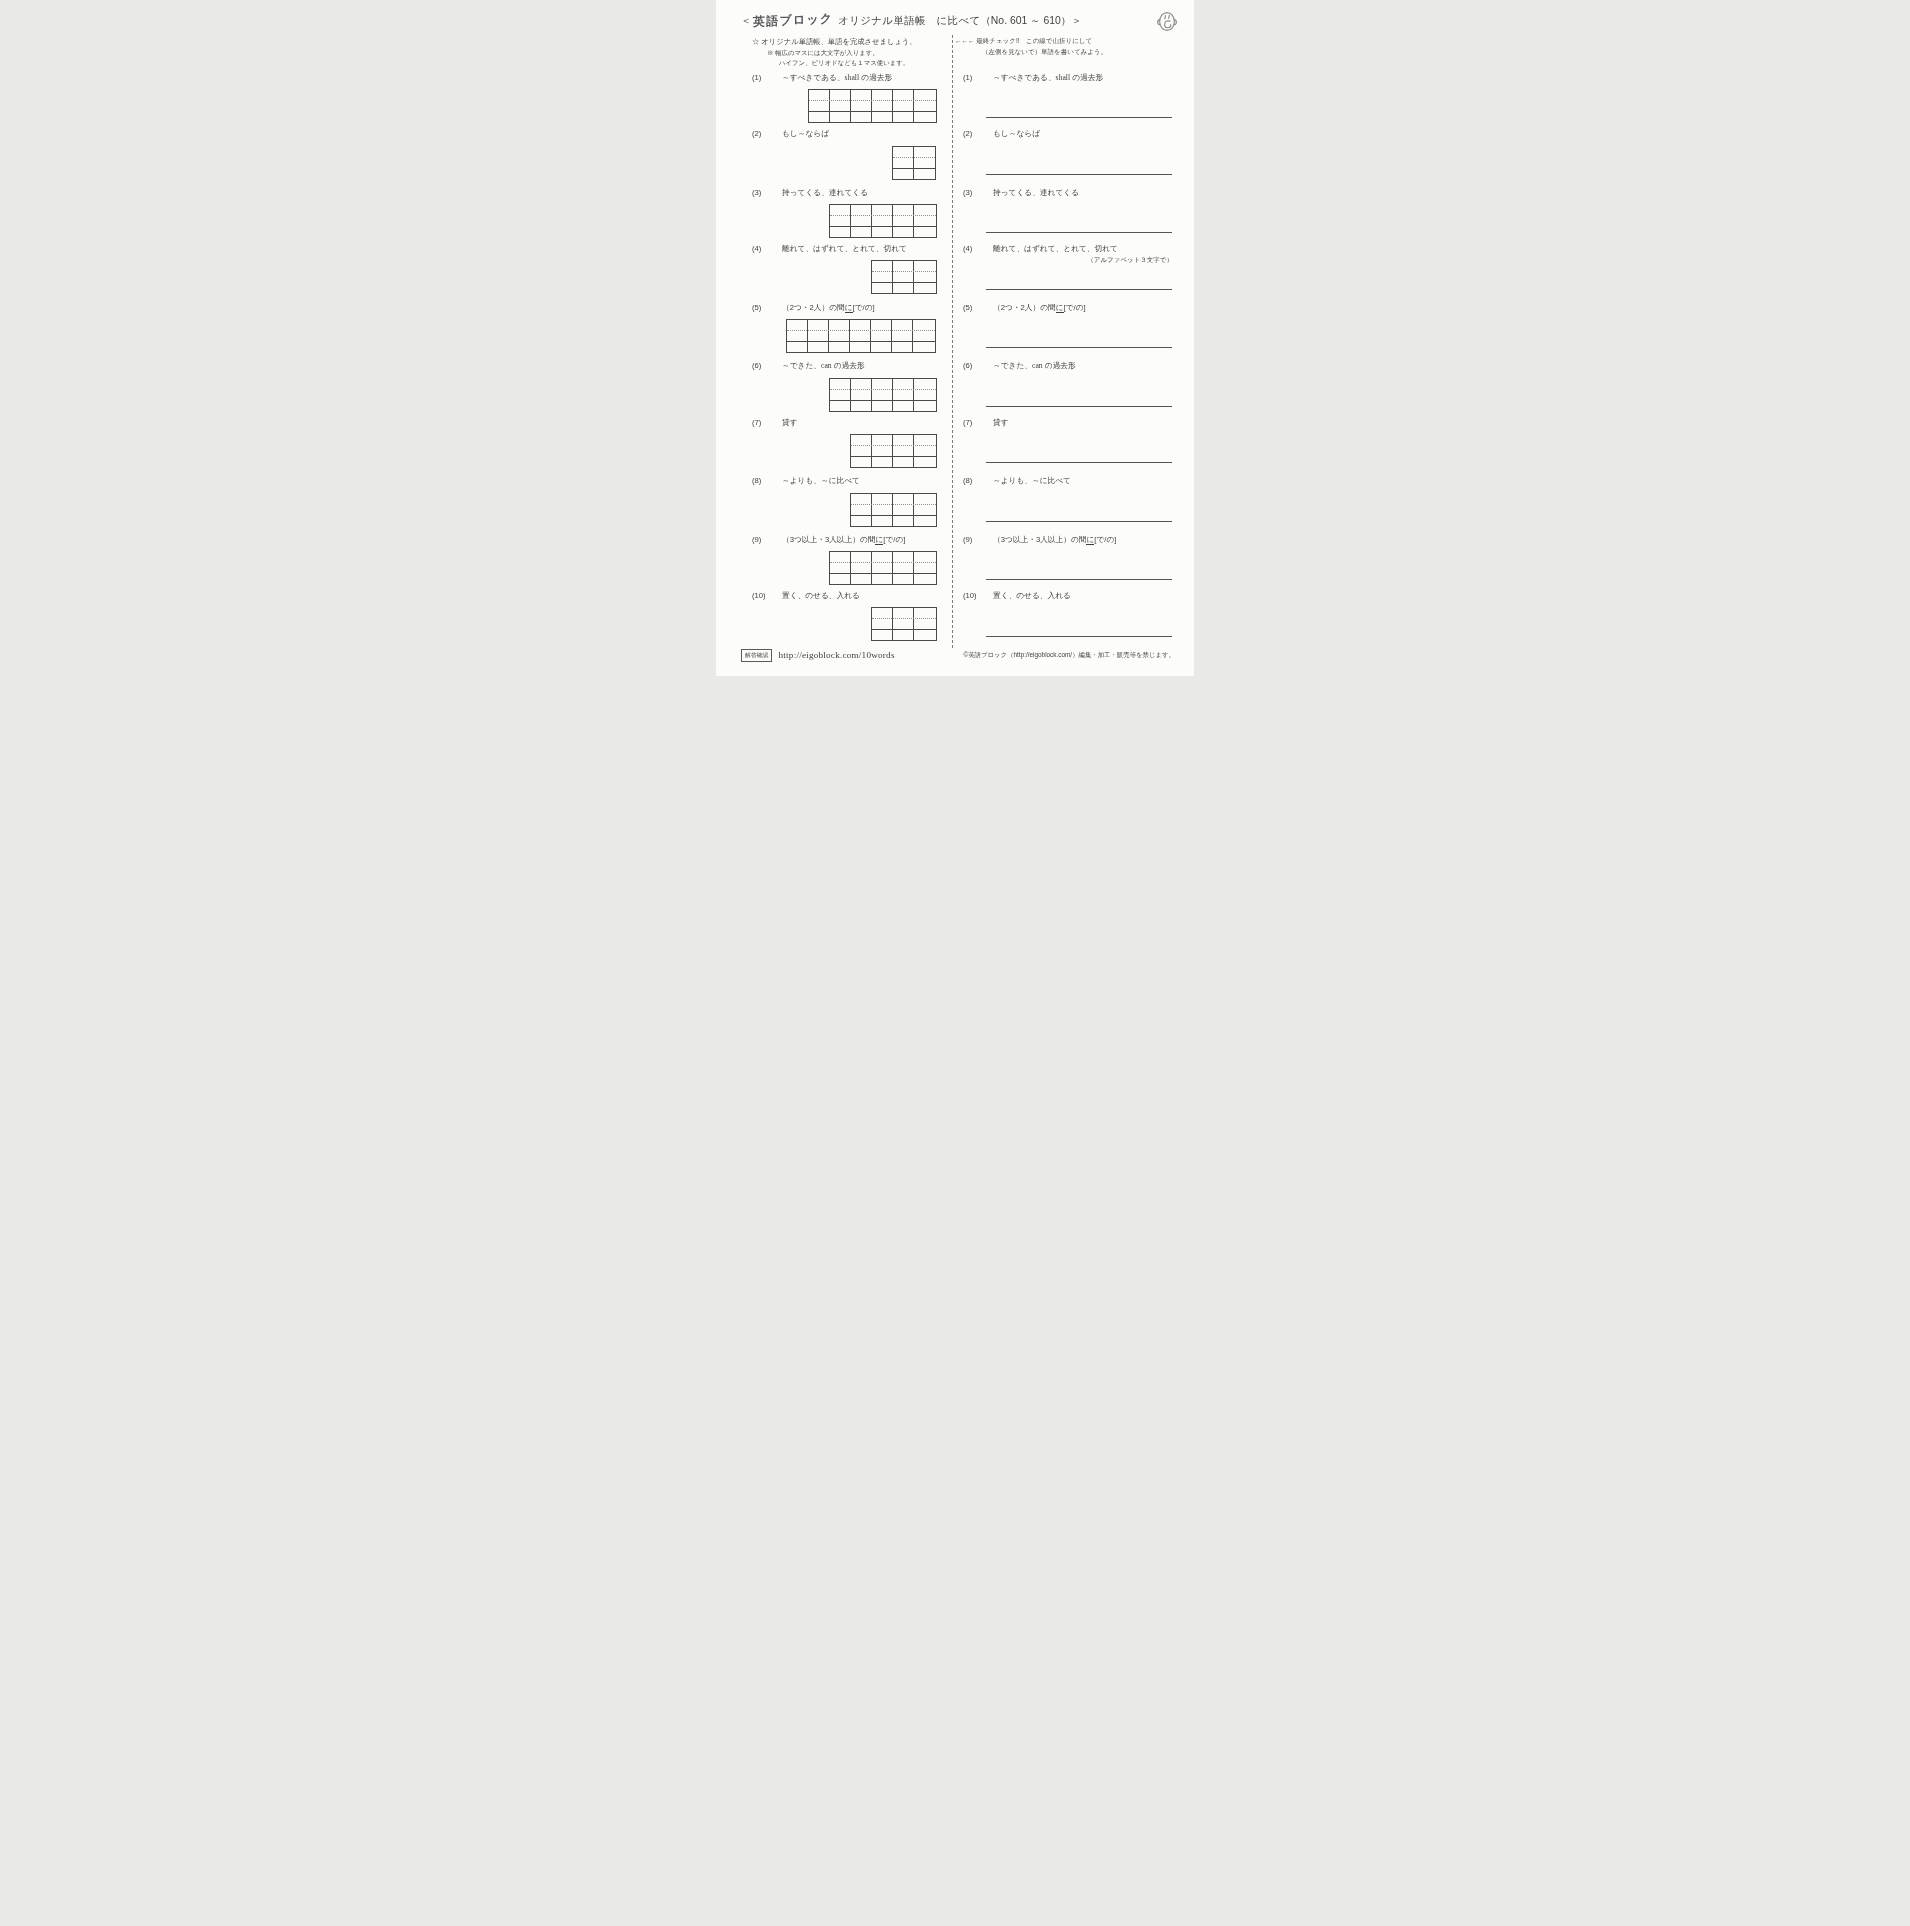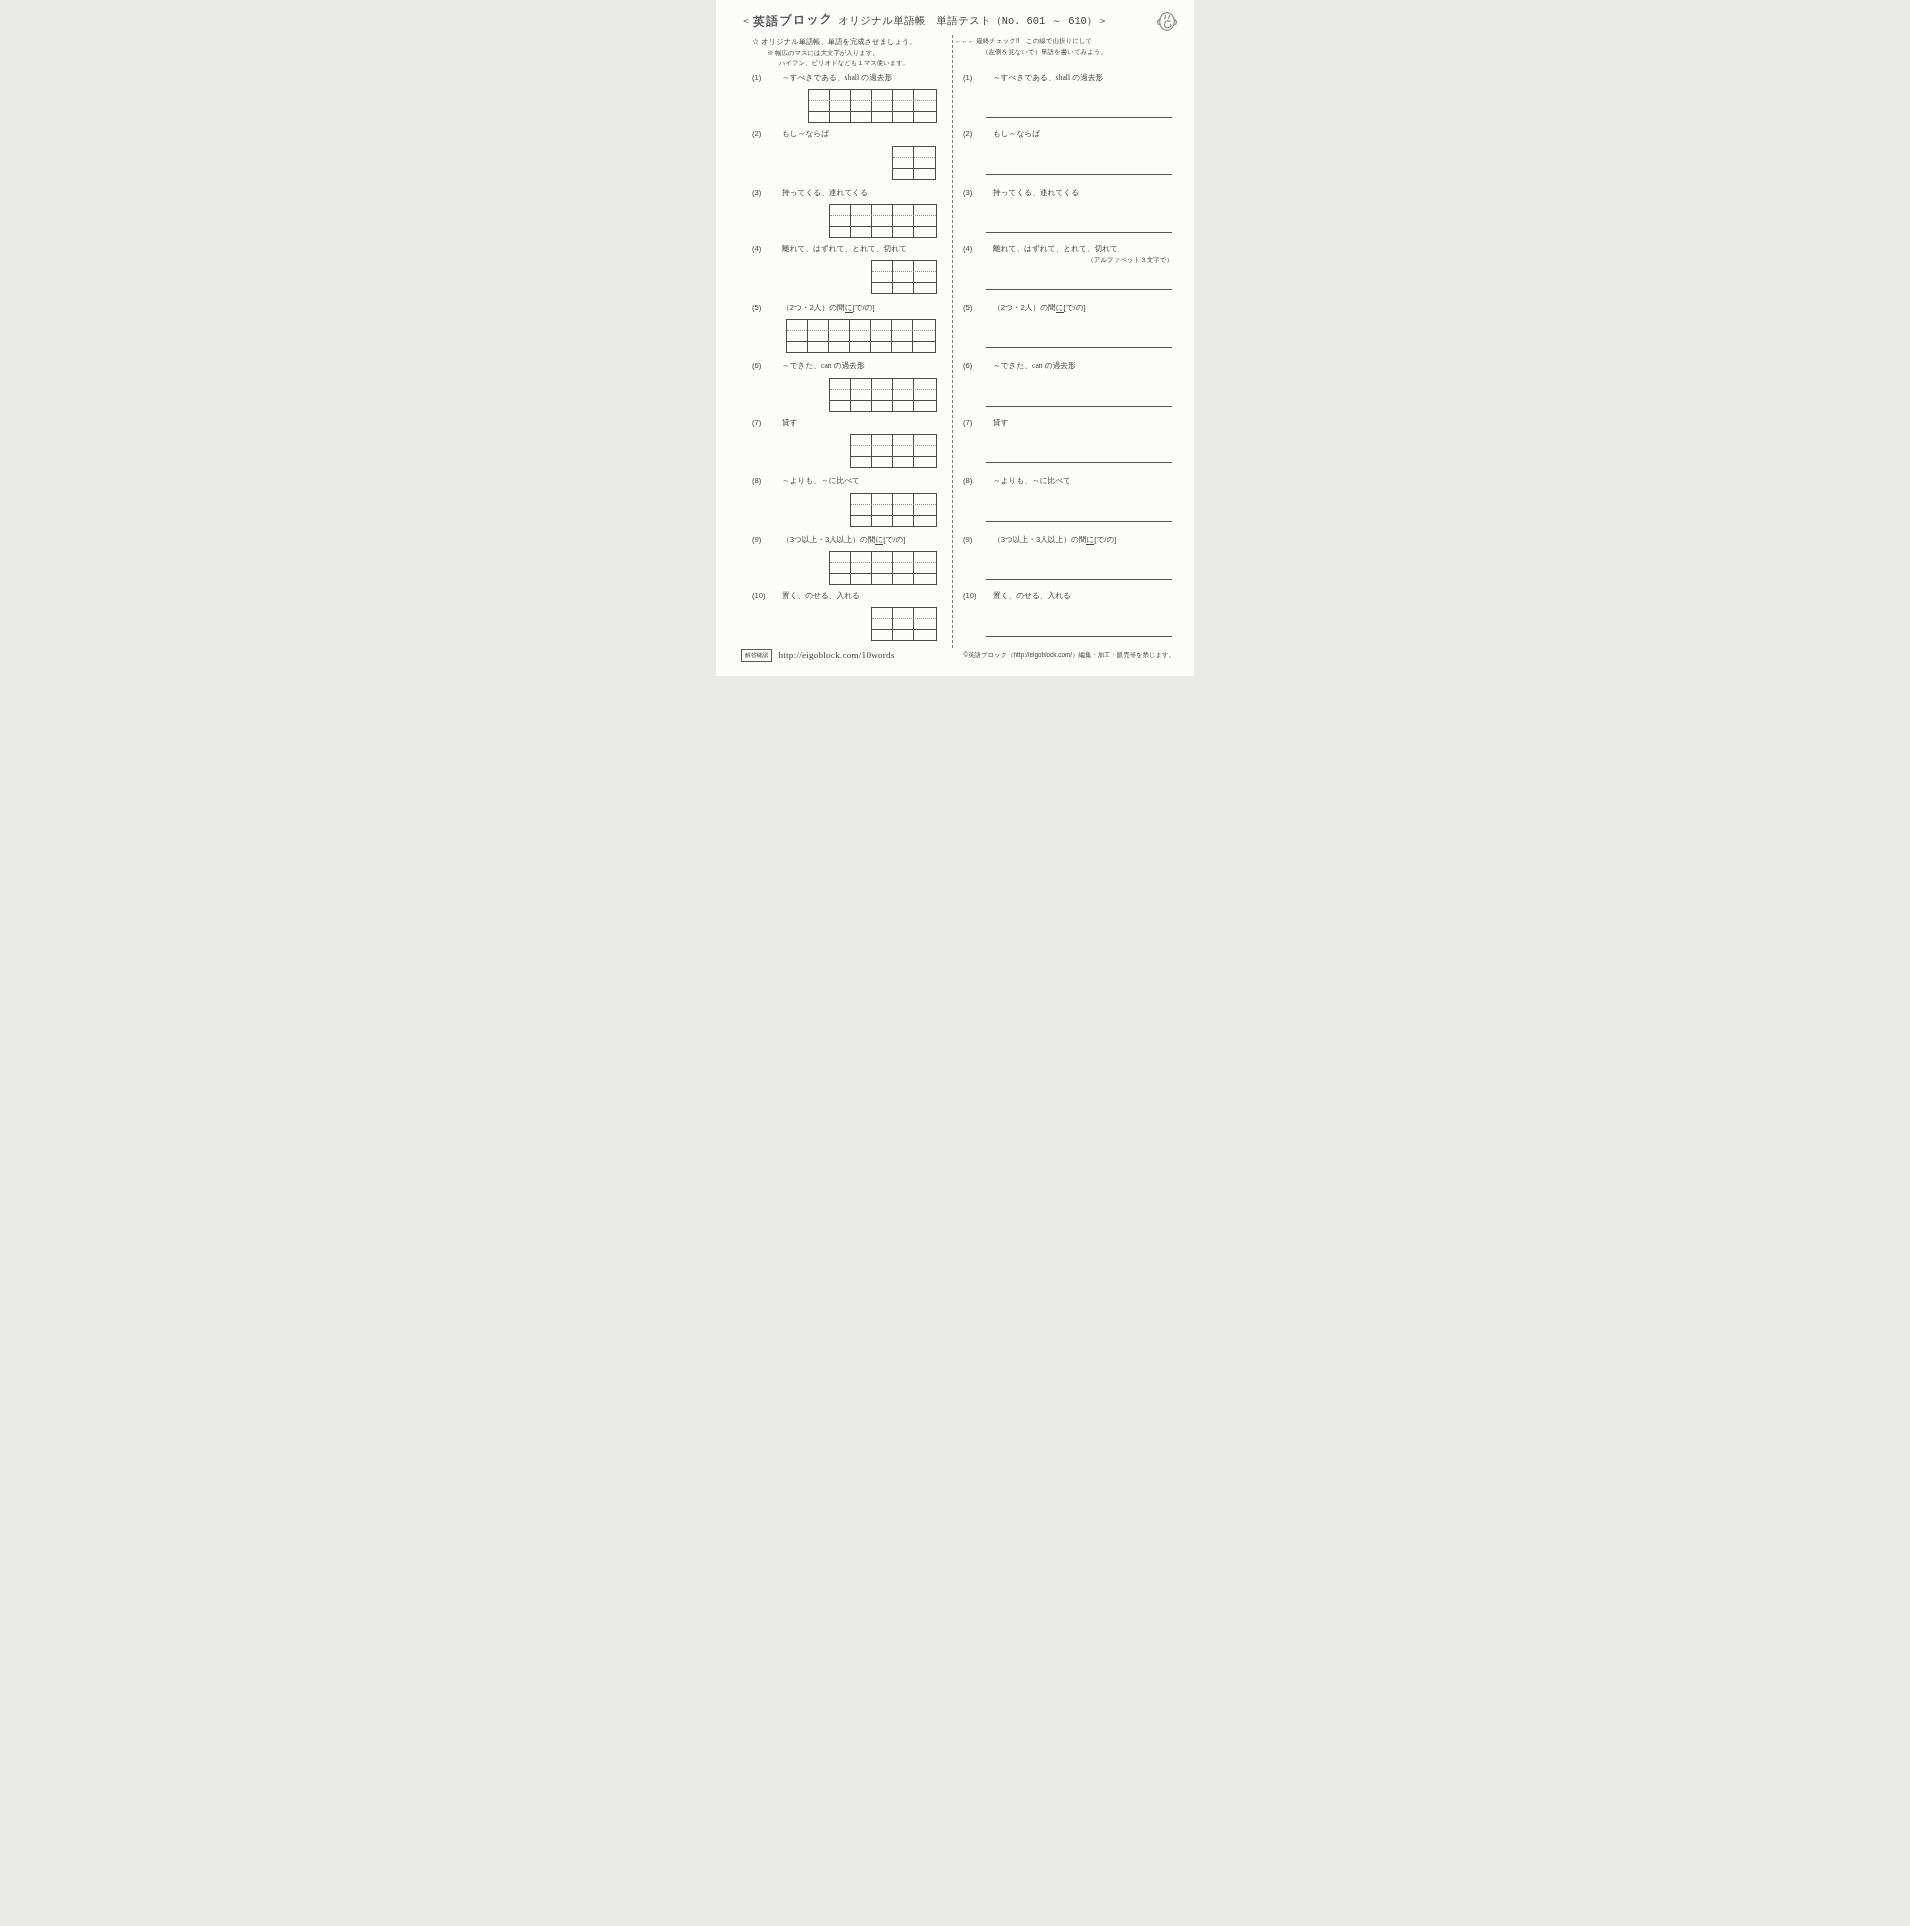--- a/index.html
+++ b/index.html
@@ -12,21 +12,21 @@
     position:relative;width:478px;height:676px;margin:0 auto;
     background:var(--paper);color:var(--ink);
     font-family:"Liberation Sans",sans-serif;overflow:hidden;
   }
   
   .hdr{position:absolute;left:25px;top:12.3px;font-size:10.4px;letter-spacing:0.4px;white-space:nowrap;}
   .hdr .logo{
     display:inline-block;font-size:12px;font-weight:900;color:#55555a;
     transform:rotate(-2.5deg) skewX(-2deg);letter-spacing:1.2px;margin:0 4.6px 0 1.5px;
   }
-  .hdr .rng{font-family:Liberation Mono, monospace;letter-spacing:0;text-align:right;}
+  .hdr .rng{font-family:Liberation Sans, sans-serif;letter-spacing:0;text-align:right;}
   .mascot{position:absolute;left:439px;top:9.2px;}
   
   .divider{position:absolute;left:236px;top:35px;height:613px;width:0;border-left:0.8px dashed #7d7d7d;}
   
   .instr{position:absolute;white-space:nowrap;}
   .instr-l1{left:36px;top:37px;font-size:7.3px;}
   .instr-l2{left:51px;top:49px;font-size:6.4px;}
   .instr-l3{left:63px;top:59px;font-size:6.4px;}
   .instr-r1{left:239px;top:37px;font-size:6.5px;}
   .instr-r2{left:266px;top:48px;font-size:6.5px;}
@@ -50,21 +50,21 @@
   .fleft{display:flex;align-items:center;}
   .ansbox{border:0.8px solid #5a5a5a;padding:0.8px 3.1px;font-size:5.8px;}
   .url{font-family:"Liberation Serif",serif;font-size:9.2px;margin-left:6.2px;letter-spacing:0.2px;}
   .copy{font-size:6.4px;padding-bottom:1.2px;}
 </style>
 </head>
 <body>
 
 <div class="page" id="page">
 
-  <div class="hdr"><span>＜</span><span class="logo">英語ブロック</span><span>オリジナル単語帳　単語テスト</span><span class="rng">（No. 601 ～ 610）</span><span>＞</span></div>
+  <div class="hdr"><span>＜</span><span class="logo">英語ブロック</span><span>オリジナル単語帳　に比べて</span><span class="rng">（No. 601 ～ 610）</span><span>＞</span></div>
 
   <div class="mascot">
     <svg width="24" height="25" viewBox="0 0 62 64">
       <g fill="none" stroke="#8b8b8b" stroke-width="3" stroke-linecap="round">
         <ellipse cx="31" cy="32" rx="19" ry="23"></ellipse>
         <path d="M12 27 q -6 1 -5 8 q 1 6 6 5"></path>
         <path d="M50 27 q 6 1 5 8 q -1 6 -6 5"></path>
         <path d="M27 17 l -1.5 8"></path>
         <path d="M37 16 l -1.5 8"></path>
         <path d="M39 31 q -13 -3 -14 8 q -1 10 9 9 q 8 -1 6.5 -8"></path>

